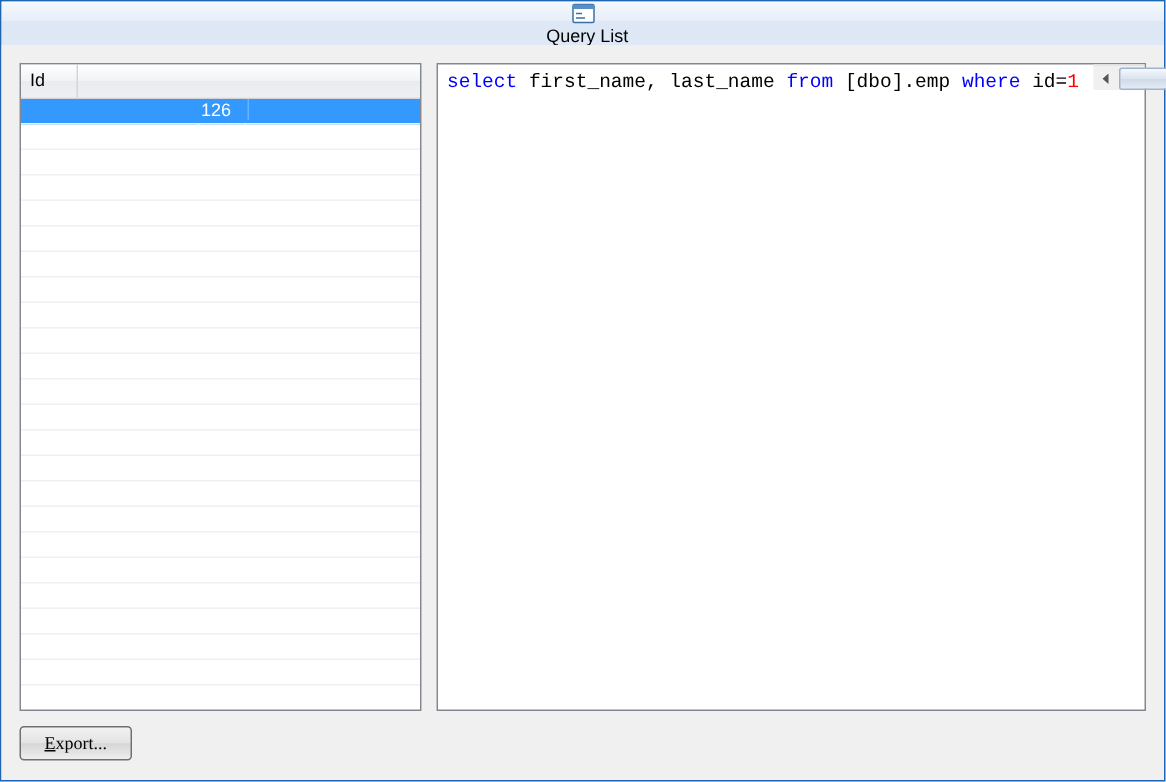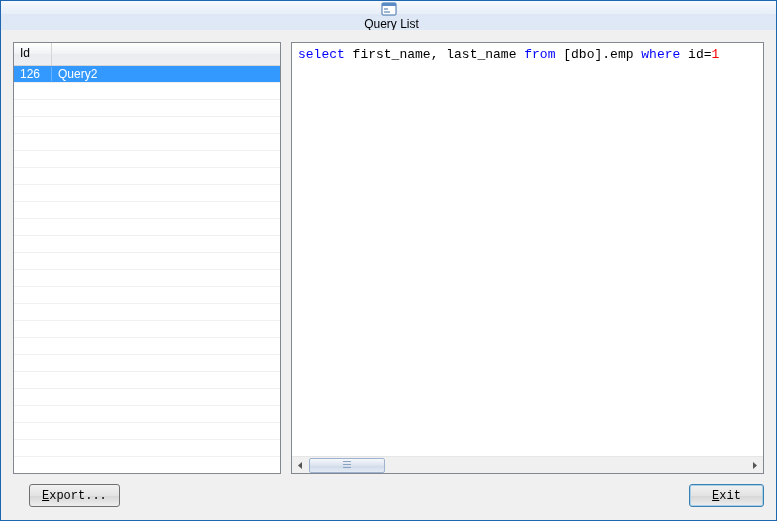--- a/index.html
+++ b/index.html
@@ -89,28 +89,29 @@
     border-bottom: 1px solid #f0f0f0;
     font-size: 12px;
     align-items: center;
   }
   .grid-row .cell { padding: 0 6px; }
   .grid-row .cell.col-id { width: 38px; border-right: 1px solid #f0f0f0; }
   .grid-row .cell.col-name { flex: 1; }
   .grid-row.selected {
     background: #3399ff;
     color: #fff;
+    flex-direction: column;
   }
   .grid-row.selected .cell.col-id { border-right-color: #66b3ff; }
   .sql-panel {
     flex: 1;
     border: 1px solid #828790;
     background: #fff;
     display: flex;
-    flex-direction: column;
+    flex-direction: row;
     position: relative;
   }
   .sql-text {
     flex: 1;
     padding: 4px 6px;
     font-family: "Courier New", monospace;
     font-size: 13px;
     white-space: pre;
     overflow: hidden;
   }
@@ -149,25 +150,24 @@
     display: flex;
     justify-content: space-between;
     align-items: center;
   }
   .btn {
     min-width: 75px;
     height: 23px;
     border: 1px solid #707070;
     border-radius: 3px;
     background: linear-gradient(to bottom,#f2f2f2,#e3e3e3 50%,#d6d6d6 51%,#eeeeee);
-    font-family: Liberation Mono, monospace;
+    font-family: Liberation Serif, serif;
     font-size: 12px;
     padding: 0 12px;
     cursor: default;
-    margin-left: 16px;
   }
   .btn.default {
     border-color: #3c7fb1;
     box-shadow: 0 0 0 1px #a6d0ec inset;
   }
   .underline-first::first-letter { text-decoration: underline; }
 </style>
 </head>
 <body>
 
@@ -318,15 +318,14 @@
           <svg width="7" height="7">
               <path d="M2 0L6 3.5L2 7Z" fill="#555"></path>
             </svg>
         </div>
       </div>
     </div>
   </div>
 
   <div class="bottom-row">
     <button class="btn underline-first">Export...</button>
-    <button class="btn default underline-first">Exit</button>
   </div>
 </div>
 
 </body></html>

